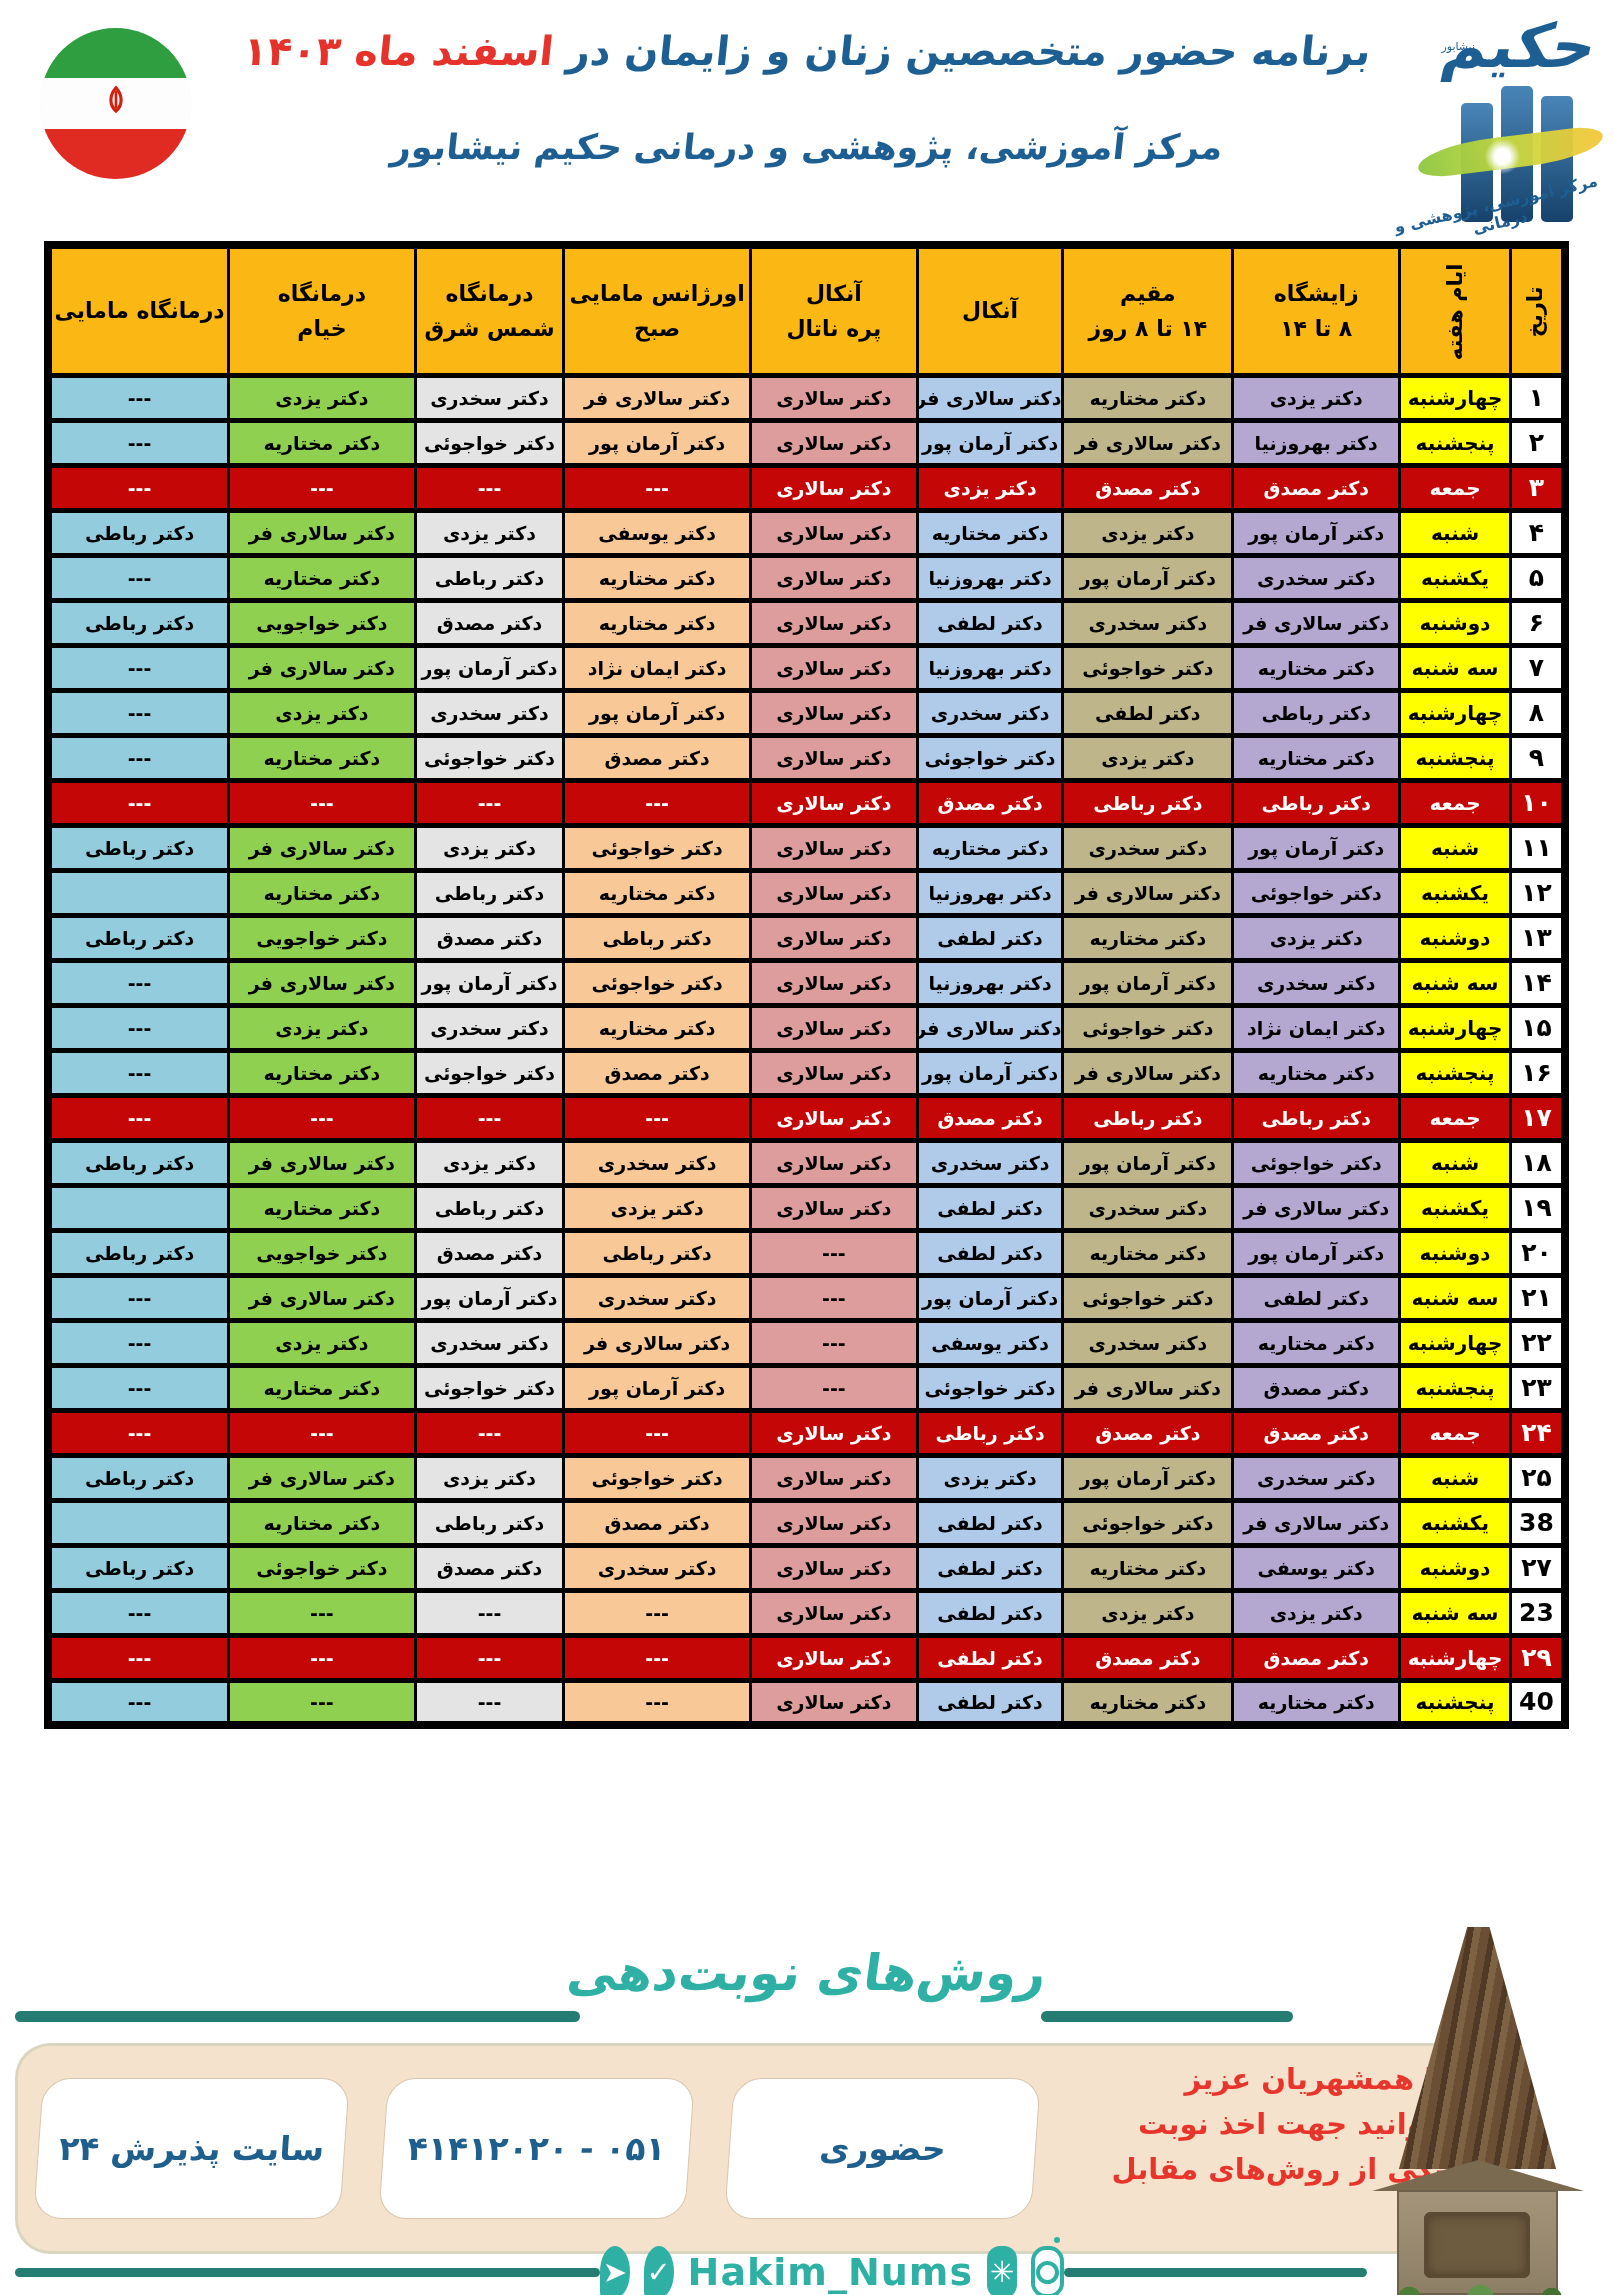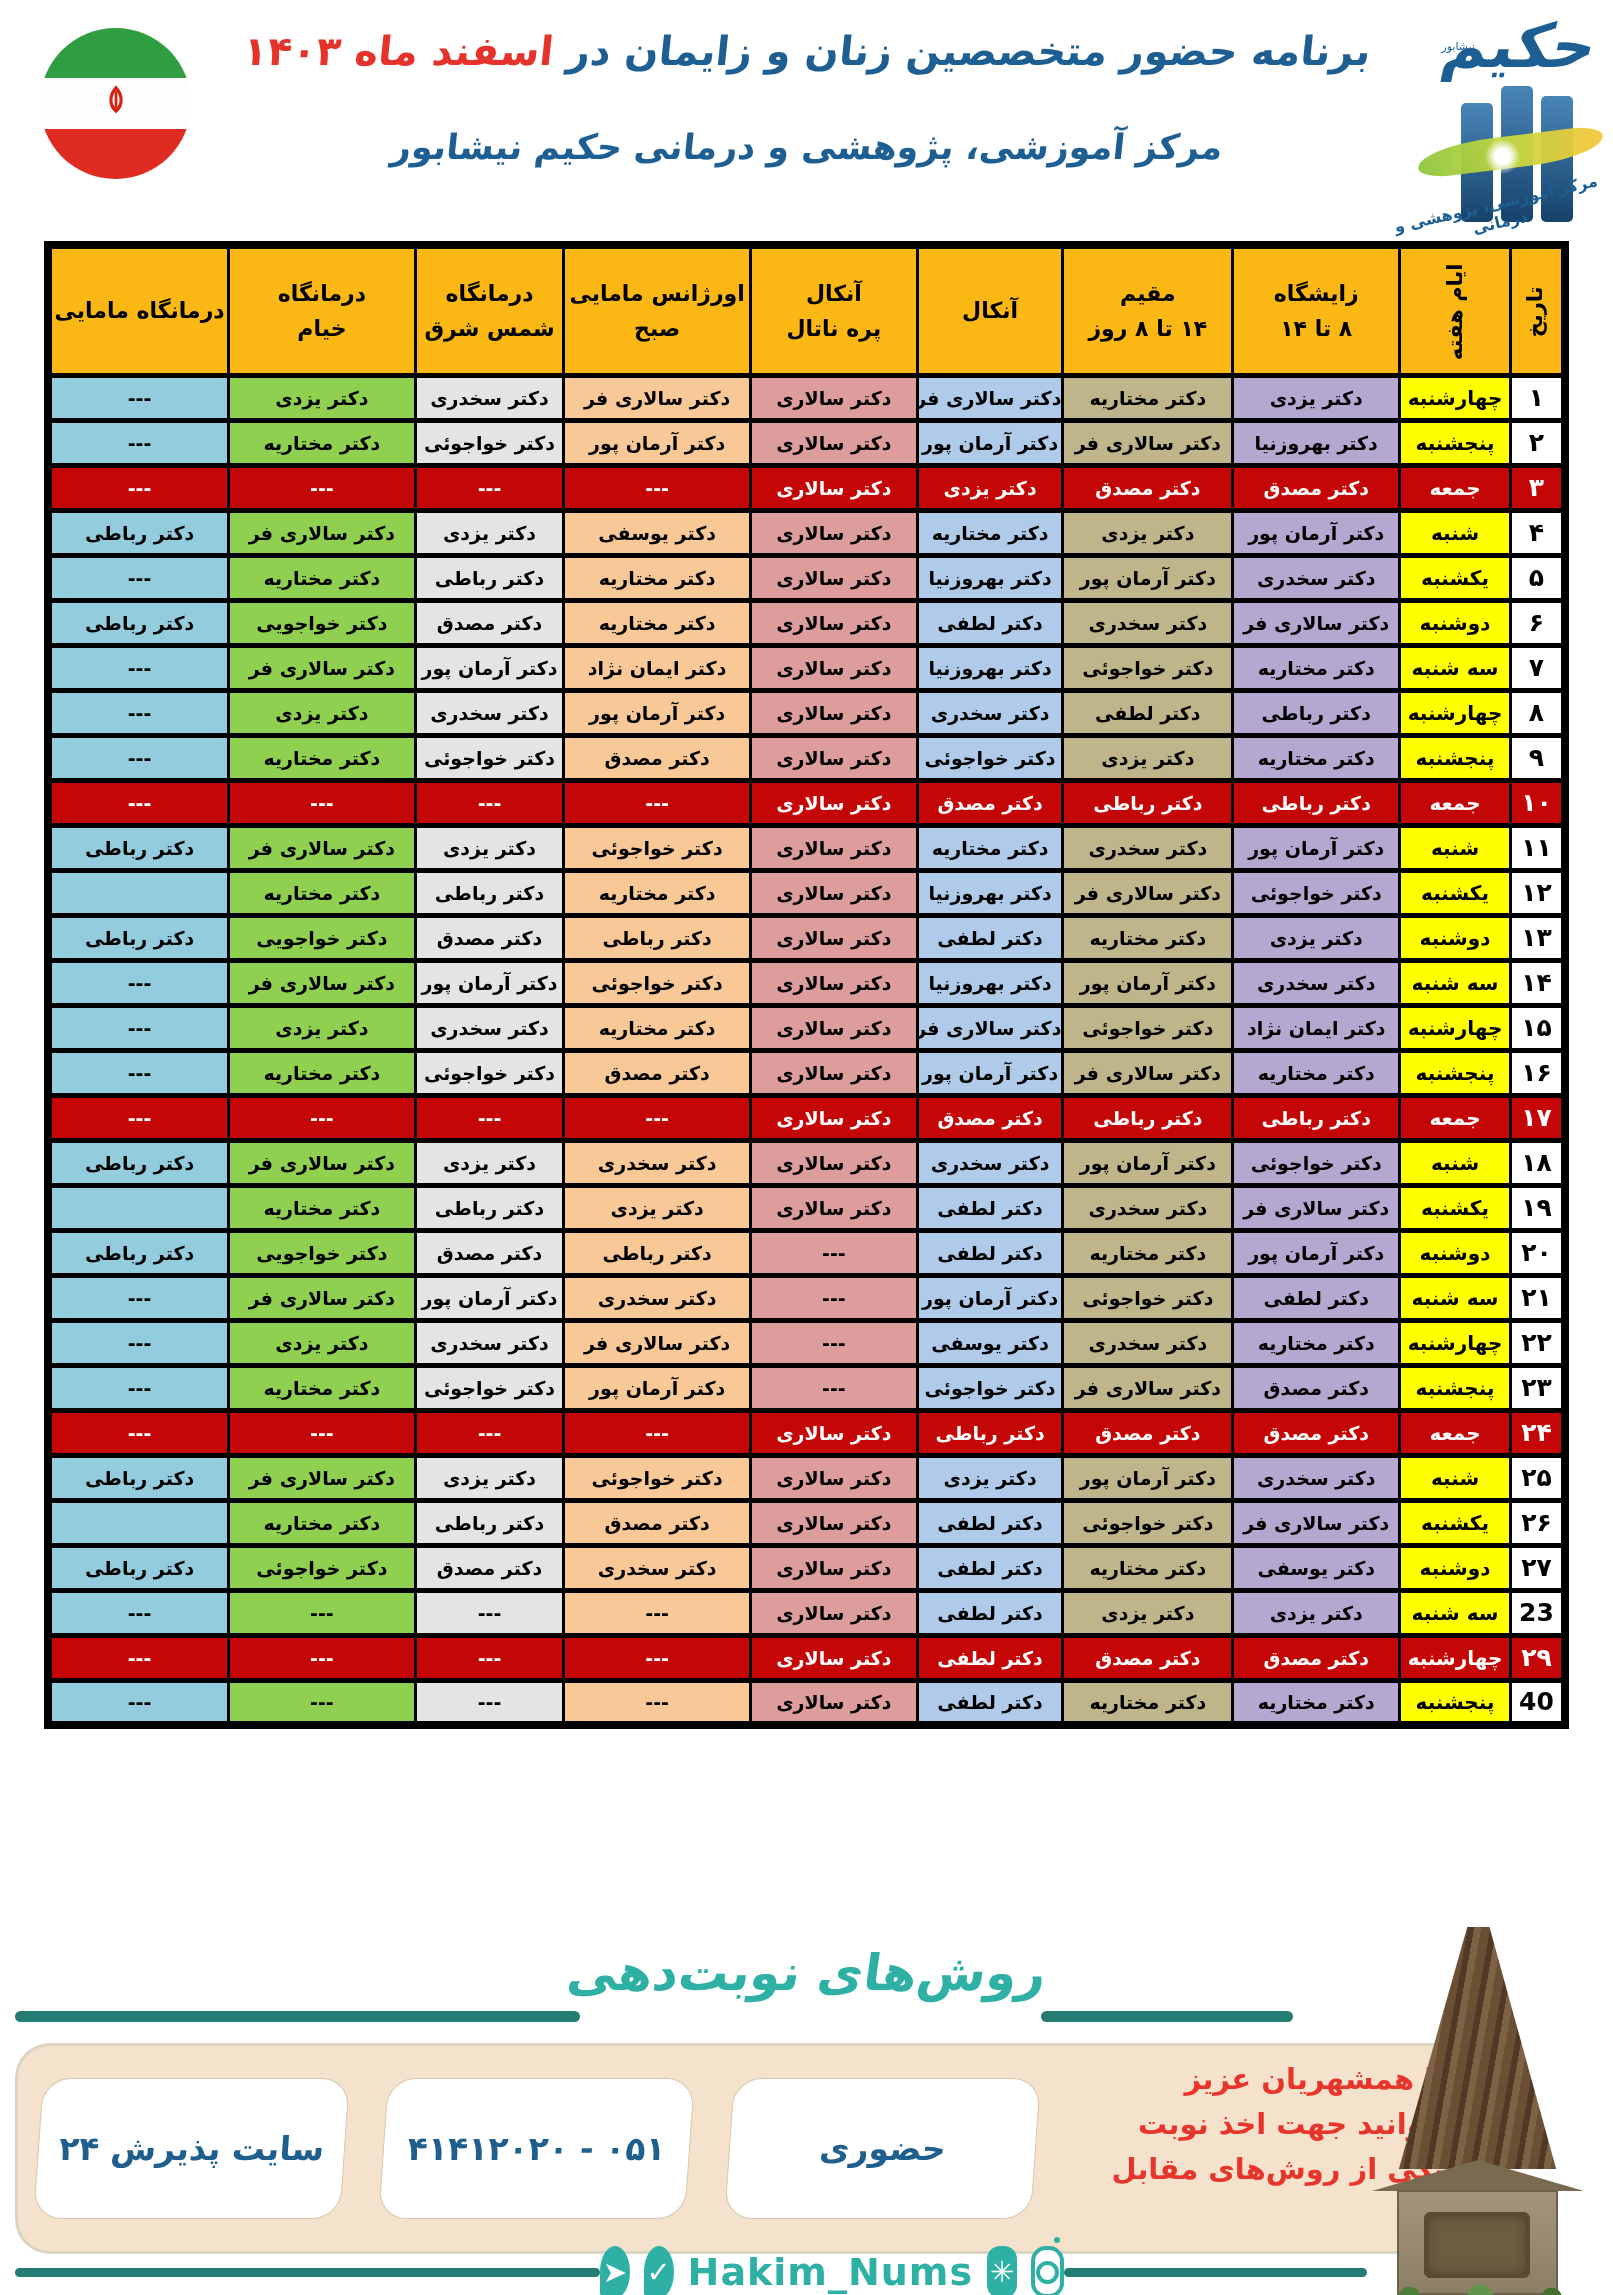--- a/index.html
+++ b/index.html
@@ -491,21 +491,21 @@
             <td class="c-zayeshgah">دکتر سخدری</td>
             <td class="c-moghim">دکتر آرمان پور</td>
             <td class="c-oncall">دکتر یزدی</td>
             <td class="c-prenatal">دکتر سالاری</td>
             <td class="c-emergency">دکتر خواجوئی</td>
             <td class="c-shams">دکتر یزدی</td>
             <td class="c-khayyam">دکتر سالاری فر</td>
             <td class="c-nazaei">دکتر رباطی</td>
           </tr>
           <tr>
-            <td class="c-date">۲۶</td>
+            <td class="c-date">38</td>
             <td class="c-weekday">یکشنبه</td>
             <td class="c-zayeshgah">دکتر سالاری فر</td>
             <td class="c-moghim">دکتر خواجوئی</td>
             <td class="c-oncall">دکتر لطفی</td>
             <td class="c-prenatal">دکتر سالاری</td>
             <td class="c-emergency">دکتر مصدق</td>
             <td class="c-shams">دکتر رباطی</td>
             <td class="c-khayyam">دکتر مختاریه</td>
             <td class="c-nazaei"></td>
           </tr>

